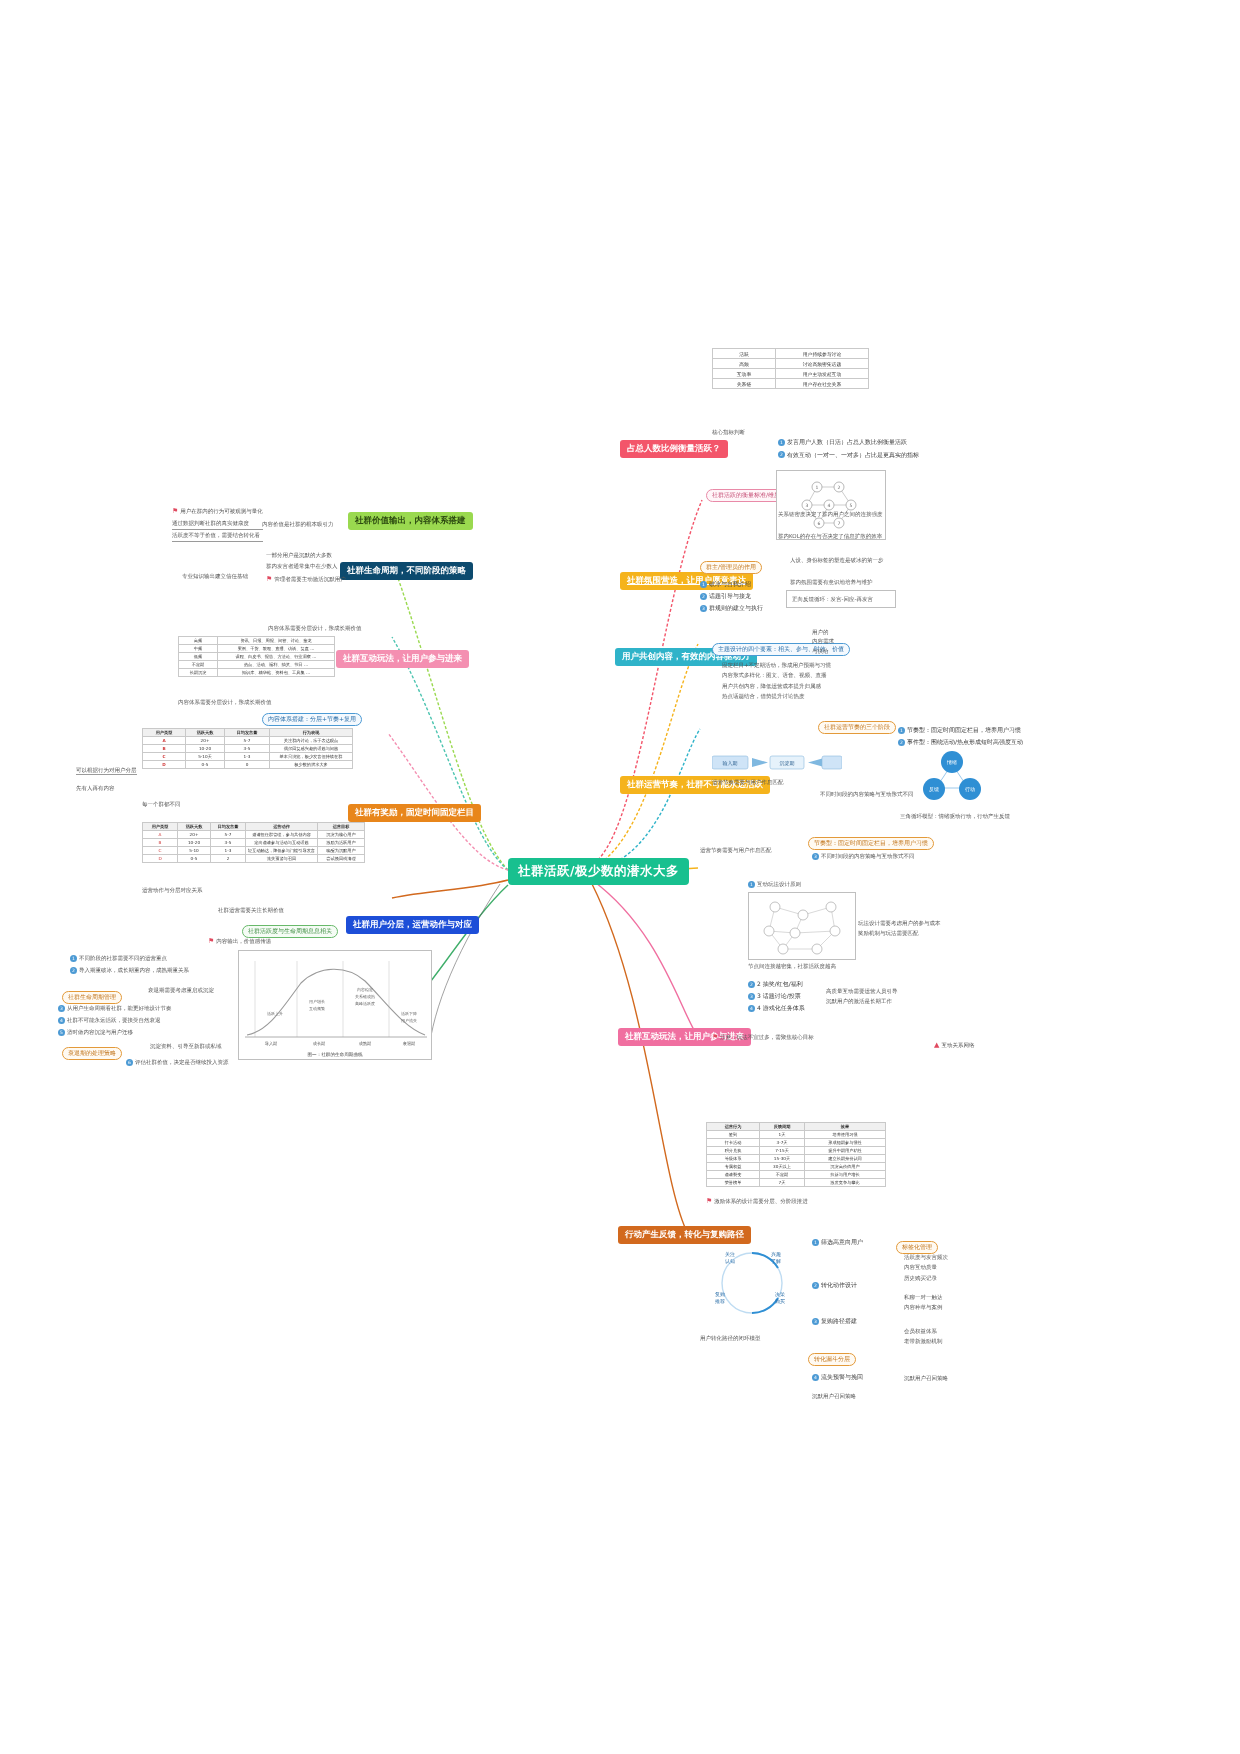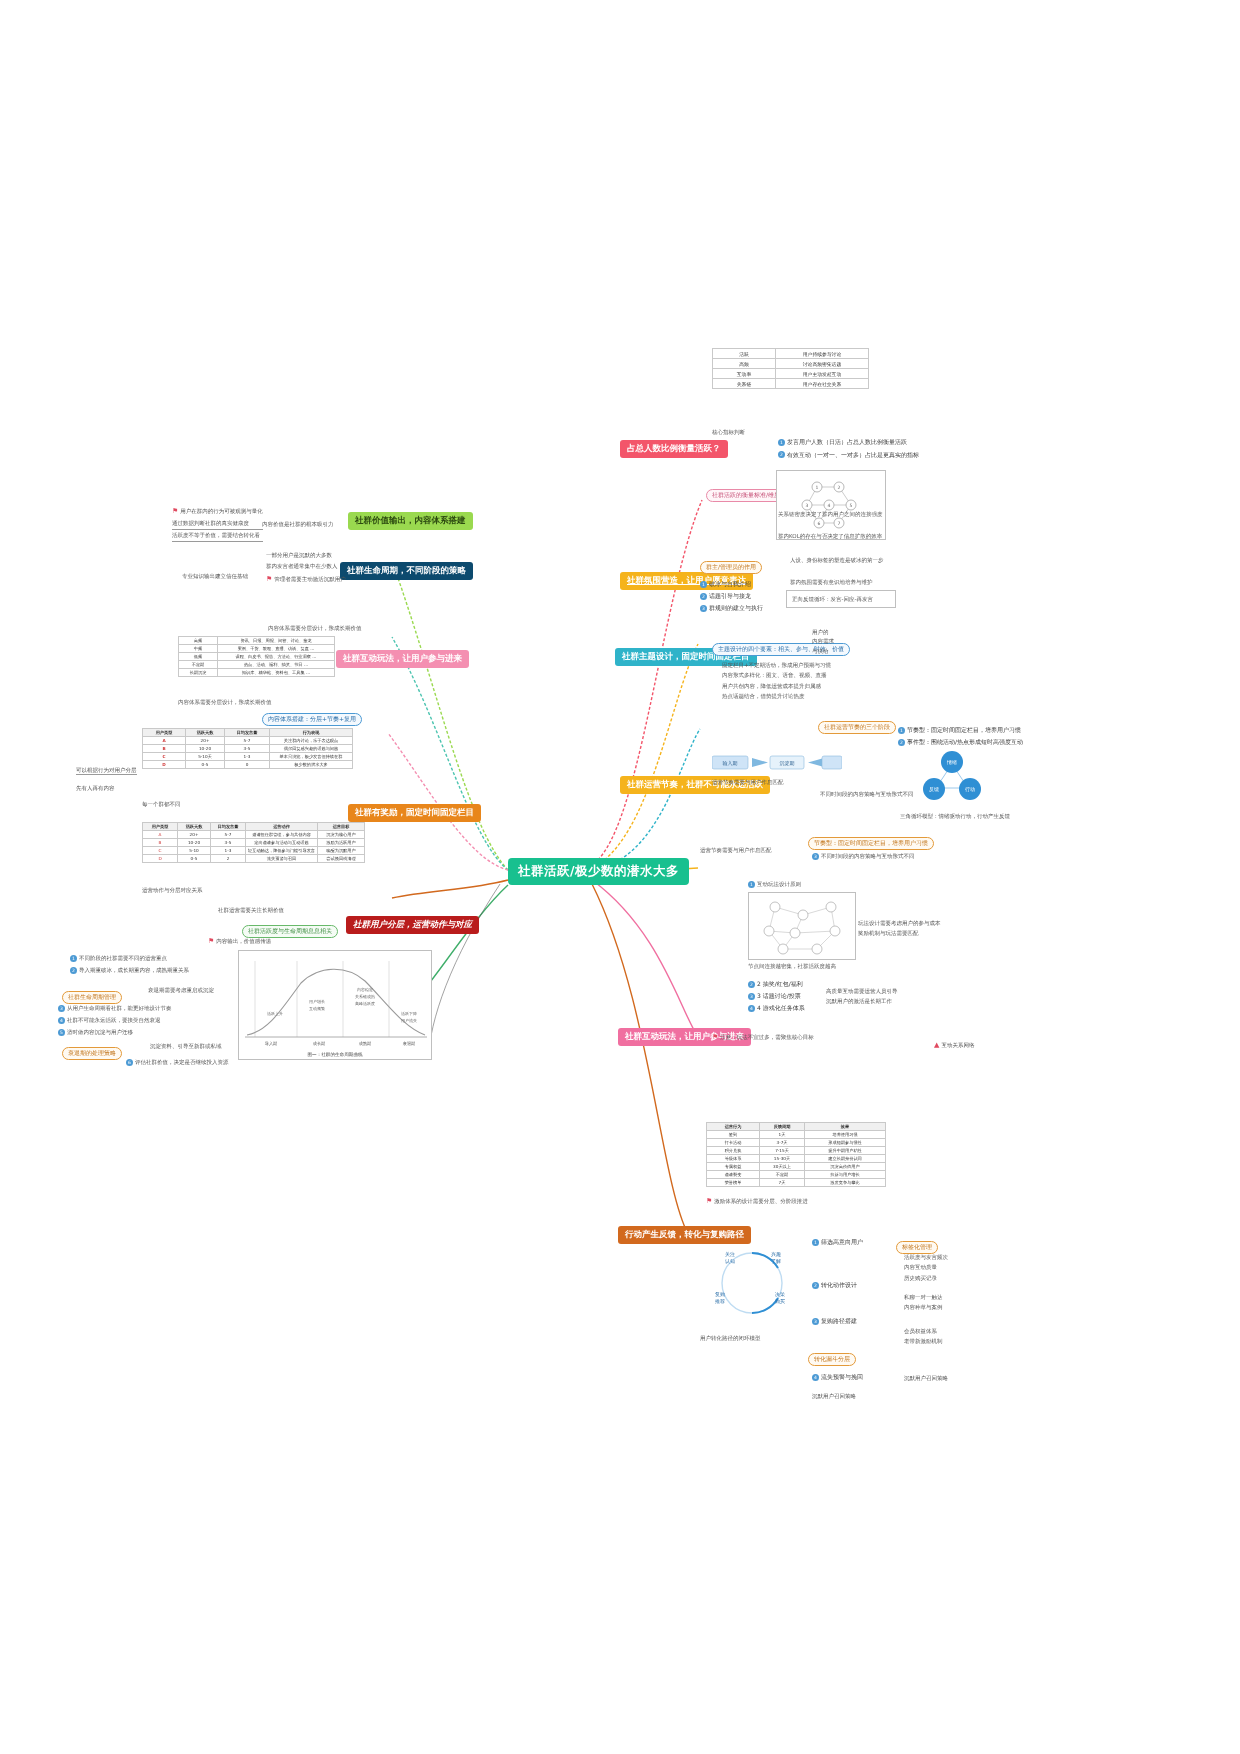--- a/index.html
+++ b/index.html
@@ -14,21 +14,21 @@
            padding:5px 10px;font-size:12.5px;font-weight:bold;letter-spacing:.5px;}
 
   
   .main{color:#ffffff;border-radius:3px;padding:3px 7px;font-size:8.5px;font-weight:bold;}
   .m-red{background:#f3556a;}
   .m-yellow{background:#f5b31c;}
   .m-cyan{background:#2fb3c9;}
   .m-pink{background:#f06fa0;}
   .m-pink2{background:#f48fb1;}
   .m-orange{background:#e8861b;}
-  .m-green{background:#b91c1c;font-style:italic;}
+  .m-green{background:#1d4ed8;}
   .m-lgreen{background:#9ad94f;color:#2c4a10;}
   .m-teal{background:#0c4a6e;}
   .m-dorange{background:#d2691e;}
 
   
   .sub{font-size:6.5px;color:#3a3a3a;line-height:1.5;}
   .sub.sm{font-size:6px;}
   .sub.xs{font-size:5.5px;color:#555;}
 
   
@@ -161,21 +161,21 @@
 <div class="node sub sm" style="left:700px;top:578px;line-height:2.0;">
   <div><span class="bullet">1</span><span>破冰与自我介绍</span></div>
   <div><span class="bullet">2</span><span>话题引导与接龙</span></div>
   <div><span class="bullet">3</span><span>群规则的建立与执行</span></div>
 </div>
 
 <div class="node sub xs" style="left:790px;top:578px;">群内氛围需要有意识地培养与维护</div>
 <div class="node panel" style="left:786px;top:590px;width:110px;height:18px;"></div>
 <div class="node sub xs" style="left:792px;top:595px;">正向反馈循环：发言-回应-再发言</div>
 
-<div class="node main m-cyan" style="left:615px;top:648px;">社群主题设计，固定时间固定栏目</div>
+<div class="node main m-cyan" style="left:615px;top:648px;">用户共创内容，有效的内容驱动力</div>
 
 <div class="node" style="left:712px;top:636px;">
   <span class="pill blue">主题设计的四个要素：相关、参与、时效、价值</span>
 </div>
 <div class="node sub xs" style="left:722px;top:660px;line-height:1.9;">
   <div>固定栏目+不定期活动，形成用户预期与习惯</div>
   <div>内容形式多样化：图文、语音、视频、直播</div>
   <div>用户共创内容，降低运营成本提升归属感</div>
   <div>热点话题结合，借势提升讨论热度</div>
 </div>

